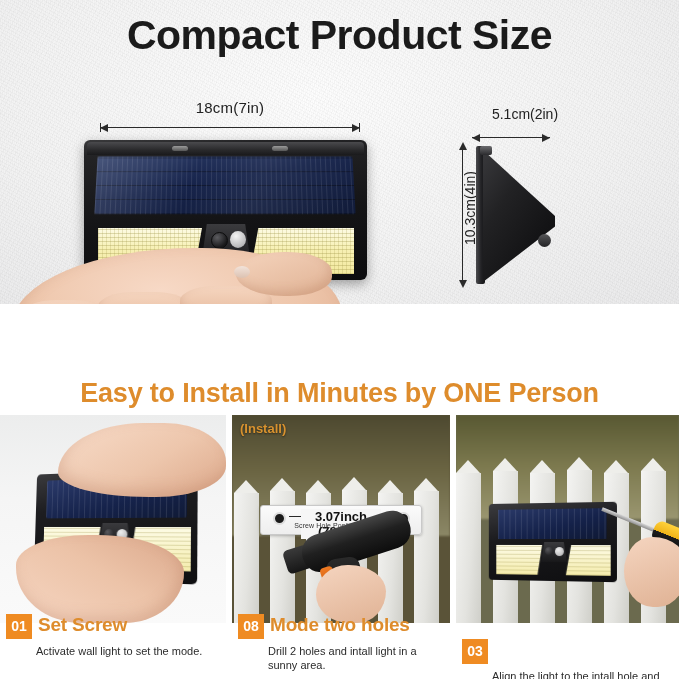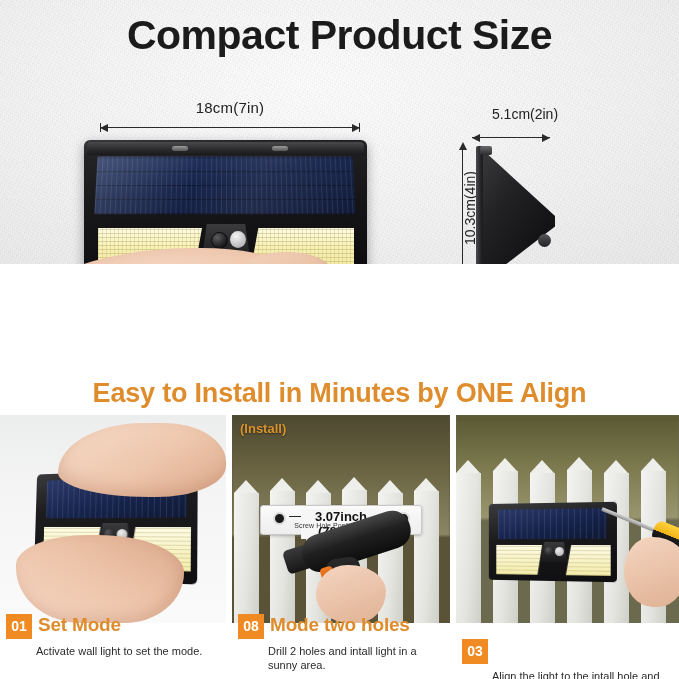--- a/index.html
+++ b/index.html
@@ -6,21 +6,21 @@
   body{
     width:679px;height:679px;overflow:hidden;
     font-family:"Liberation Sans", sans-serif;
     background:#ffffff;
     -webkit-font-smoothing:antialiased;
   }
   .page{position:relative;width:679px;height:679px;overflow:hidden;}
 
   
   .section-size{
-    position:absolute;left:0;top:0;width:679px;height:264px;
+    position:absolute;left:0;top:0;width:679px;height:304px;
     background:
       repeating-linear-gradient(28deg, rgba(0,0,0,0.022) 0 1px, rgba(255,255,255,0) 1px 3px),
       repeating-linear-gradient(-62deg, rgba(0,0,0,0.020) 0 1px, rgba(255,255,255,0) 1px 4px),
       repeating-linear-gradient(95deg, rgba(0,0,0,0.015) 0 1px, rgba(255,255,255,0) 1px 2px),
       radial-gradient(ellipse at 46% 32%, #fdfdfd 0%, #f3f3f3 58%, #e9e9ea 100%);
     overflow:hidden;
   }
   .size-title{
     position:absolute;left:0;top:12px;width:679px;text-align:center;
     font-size:41px;font-weight:bold;letter-spacing:-0.5px;color:#1b1b1b;
@@ -411,21 +411,21 @@
     <div class="lamp-side">
       <div class="side-back"></div>
       <div class="side-wedge"></div>
       <div class="side-knob"></div>
       <div class="side-clip"></div>
     </div>
   </div>
 
   <div class="section-install">
 
-    <div class="install-title">Easy to Install in Minutes by ONE Align</div>
+    <div class="install-title">Easy to Install in Minutes by ONE Person</div>
 
     <div class="panels">
 
       <div class="panel p1">
         <div class="p1-lamp">
           <div class="p1-body"></div>
           <div class="p1-solar"></div>
           <div class="p1-led p1-led-l"></div>
           <div class="p1-led p1-led-r"></div>
           <div class="p1-sensorbox"></div>
@@ -486,21 +486,21 @@
         <div class="screwdriver-handle"></div>
         <div class="p3-hand"></div>
       </div>
     </div>
 
     <div class="steps">
 
       <div class="step s1">
         <div class="step-head">
           <div class="step-badge">01</div>
-          <div class="step-title">Set Mode</div>
+          <div class="step-title">Set Screw</div>
         </div>
         <div class="step-desc">Activate wall light to set the mode.</div>
       </div>
 
       <div class="step s2">
         <div class="step-head">
           <div class="step-badge">08</div>
           <div class="step-title">Mode two holes</div>
         </div>
         <div class="step-desc">Drill 2 holes and intall light in a sunny area.</div>

